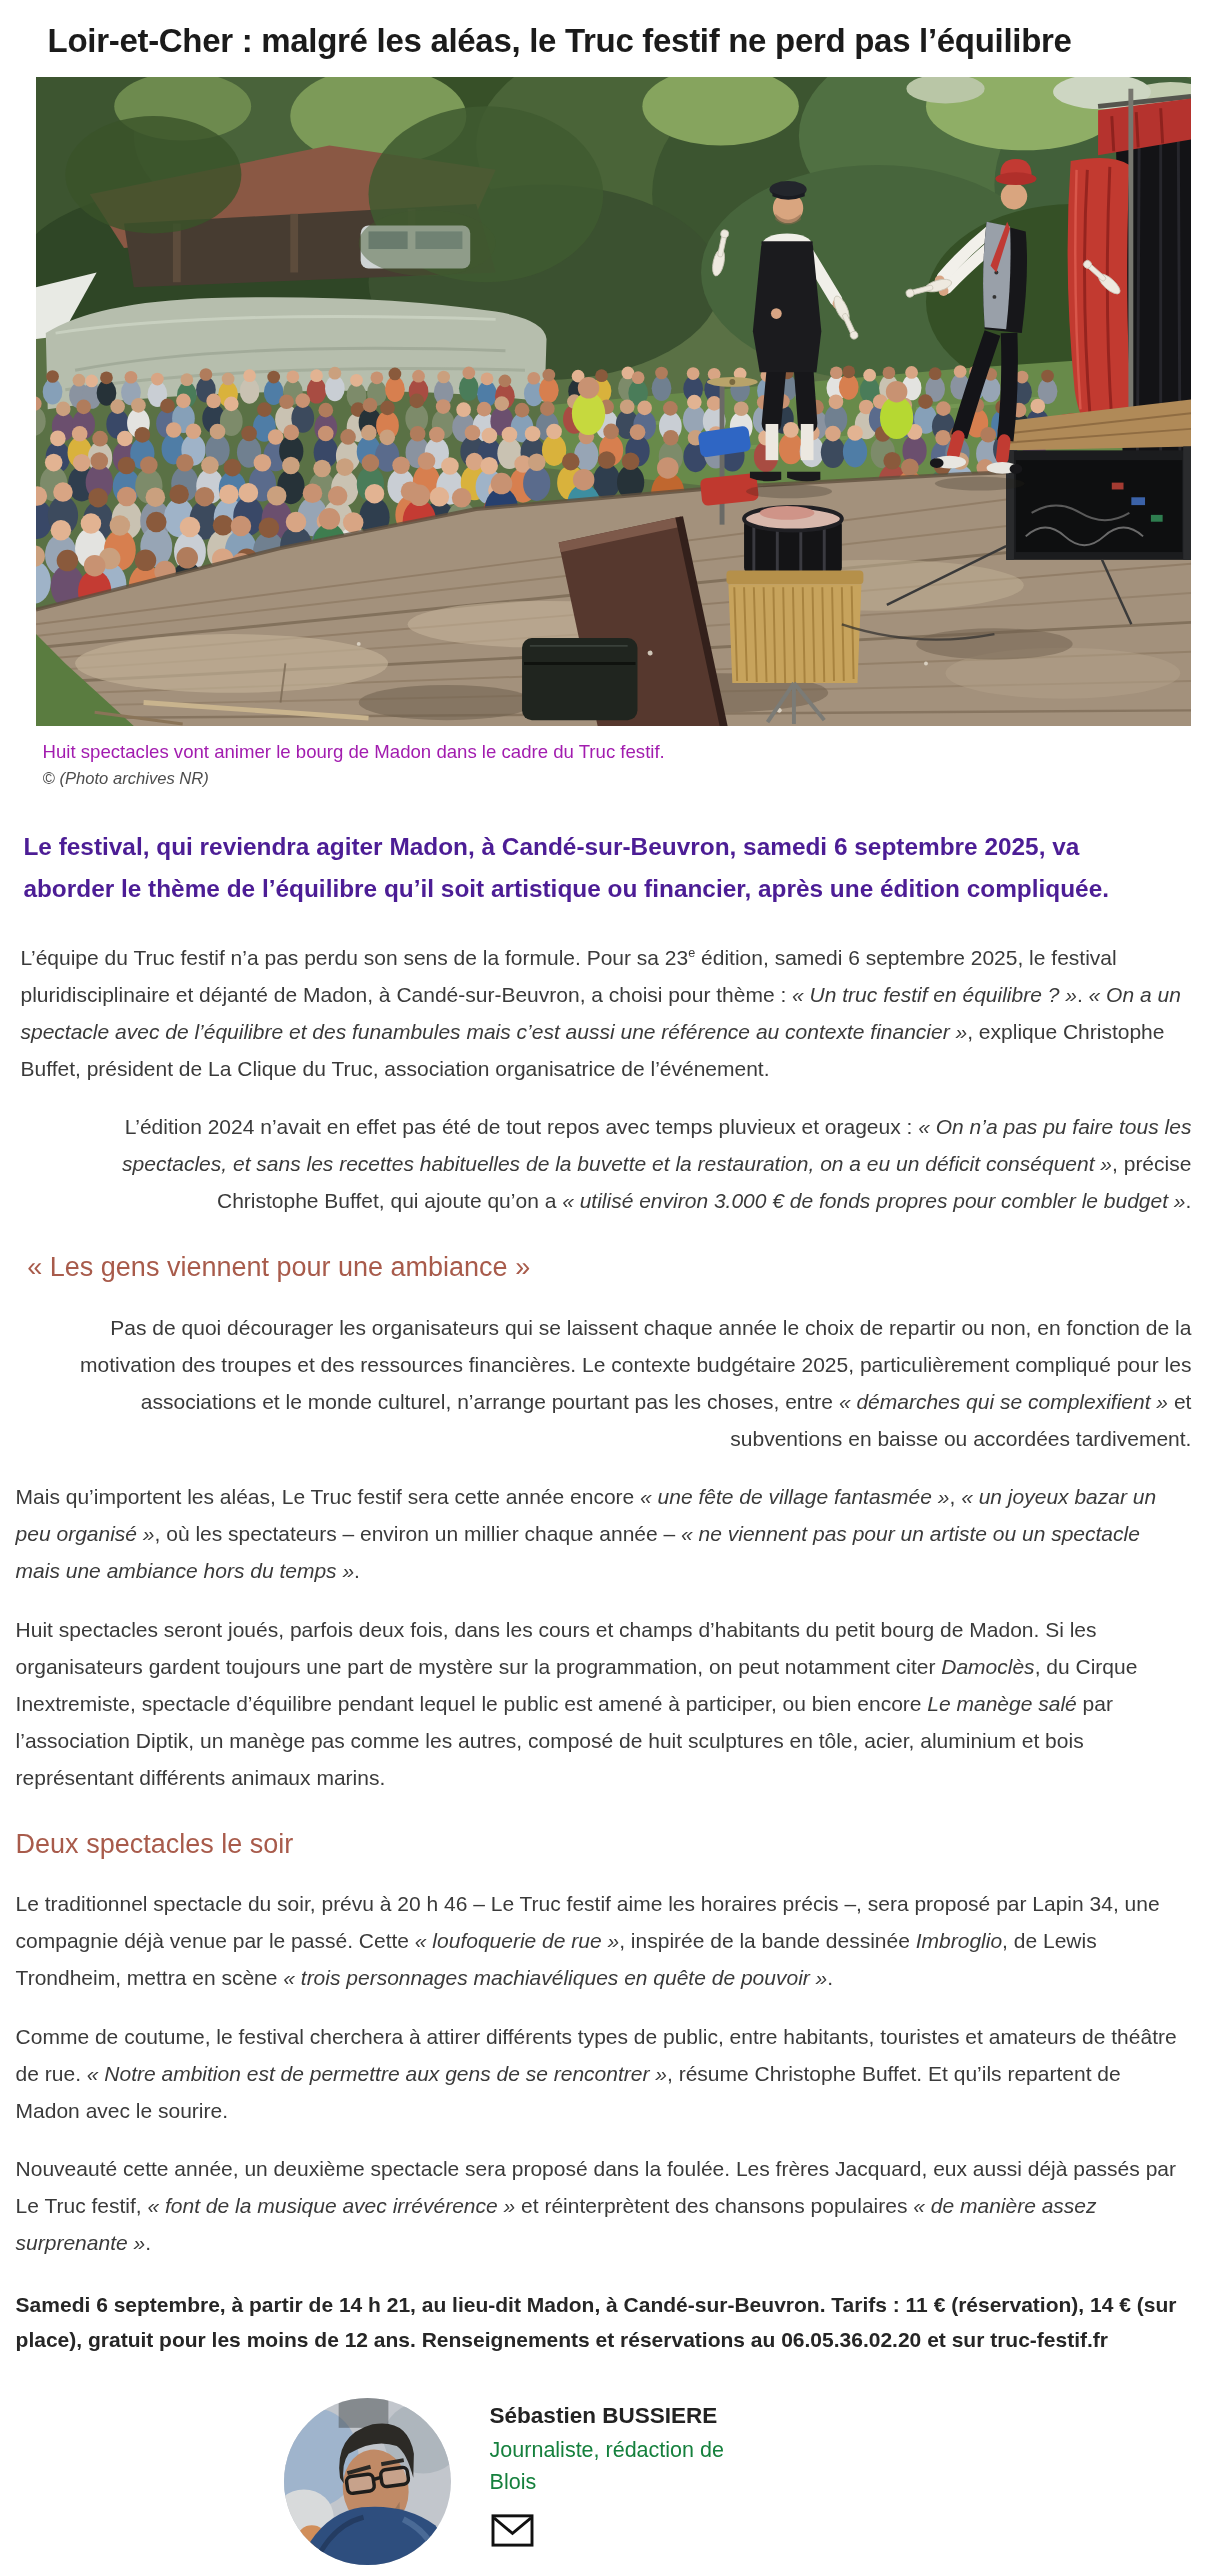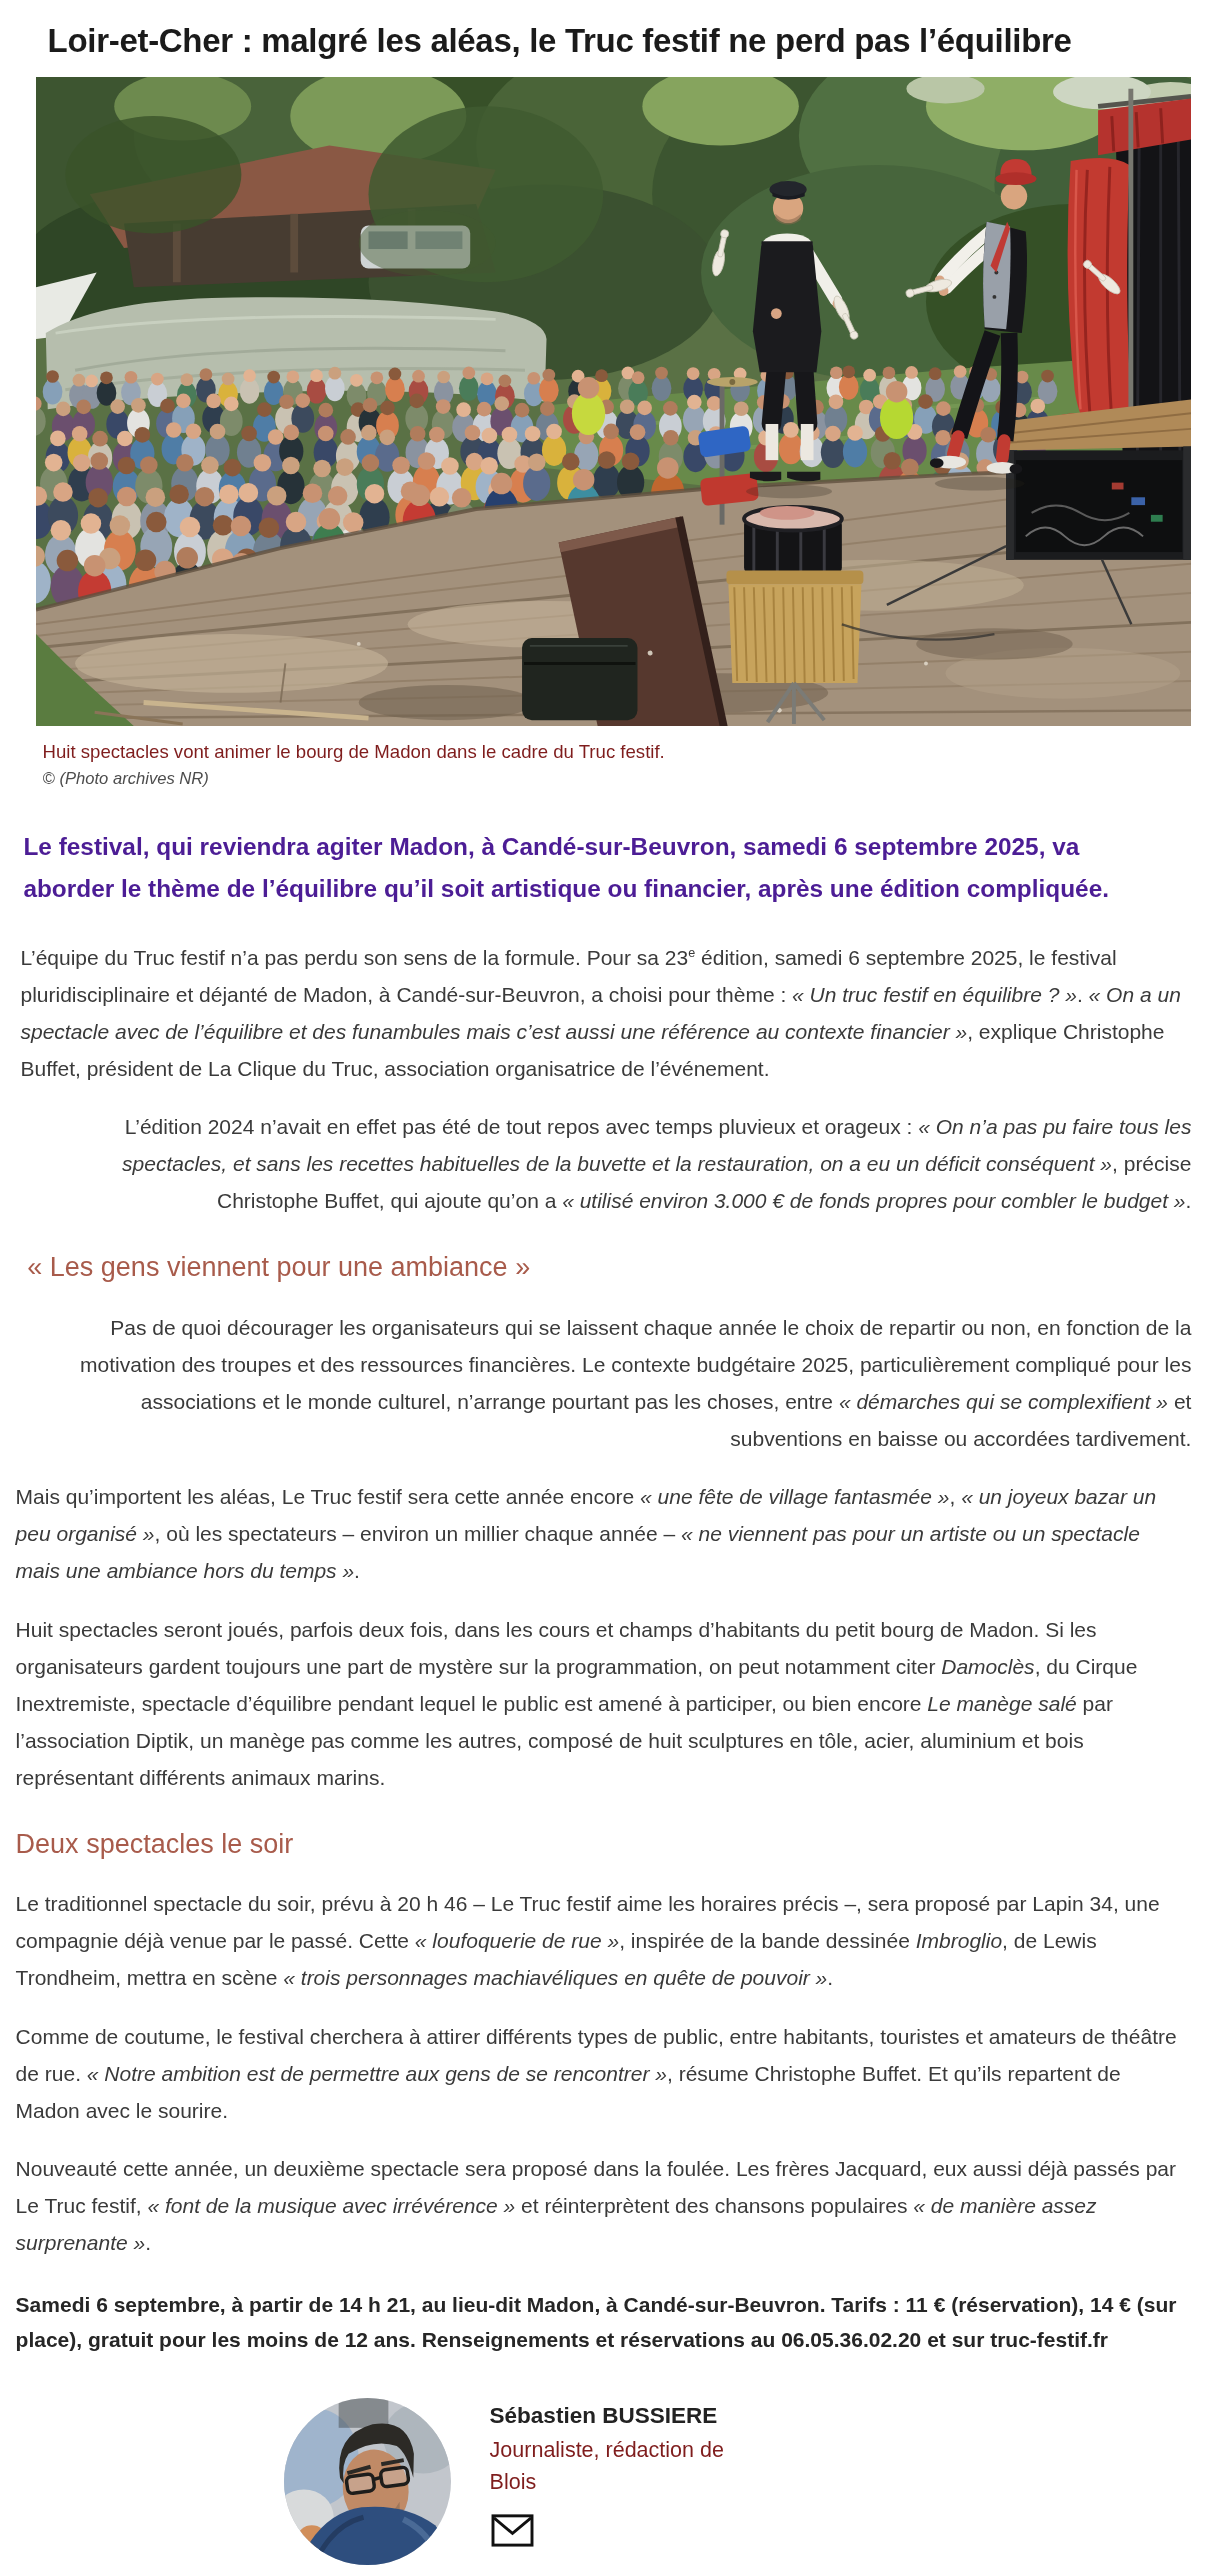--- a/index.html
+++ b/index.html
@@ -4,38 +4,38 @@
 <style>
   html,body{margin:0;padding:0;background:#ffffff;}
   body{width:1208px;font-family:"Liberation Sans","DejaVu Sans",sans-serif;color:#3a3a3a;}
   .page{padding:19.6px 16.6px 29px 15.6px;}
   .headline{font-size:33px;line-height:42px;font-weight:700;color:#1b1b1b;
     letter-spacing:-0.3px;margin:0 0 15.6px 32px;max-width:1056px;}
   figure{margin:0;}
   .photo-wrap{margin-left:20.5px;width:1155px;height:649px;overflow:hidden;background:#5a7145;}
   .photo-wrap svg{display:block;width:100%;height:100%;}
   figcaption{margin:12.7px 0 0 27px;}
-  .caption{font-size:18.6px;line-height:25.4px;color:#7f1d1d;}
+  .caption{font-size:18.6px;line-height:25.4px;color:#a21caf;}
   .credit{font-size:16.6px;line-height:23.5px;font-style:italic;color:#4c4c4c;margin-top:2.9px;}
   .lead{font-size:24.4px;line-height:42px;font-weight:700;color:#4c1d95;
     margin:35px 0 29px 7.8px;max-width:1134px;}
   .para{font-size:21px;line-height:37px;margin:0 0 21.5px 0;max-width:1164px;color:#3a3a3a;}
   .para em{font-style:italic;}
   .para sup{font-size:0.6em;vertical-align:super;line-height:0;}
   .ind1{margin-left:4.9px;}
   .ind2{margin-left:27px;text-align:right;}
   .crosshead{font-size:27px;line-height:35px;font-weight:400;color:#a85b4b;margin:31px 0 23.5px 0;}
   .crosshead.ind3{margin-left:11.7px;}
   .info{font-weight:700;color:#262626;line-height:35px;margin-top:25.4px;margin-bottom:0;}
   .byline{display:flex;align-items:flex-start;margin:41px 0 0 268px;gap:39px;}
   .avatar{width:167px;height:167px;border-radius:50%;overflow:hidden;flex:none;cursor:pointer;}
   .avatar svg{display:block;width:100%;height:100%;}
   .byline-text{padding-top:5.9px;}
   .author-name{font-size:22.5px;font-weight:700;color:#222222;cursor:pointer;}
-  .author-role{font-size:21.5px;line-height:32px;color:#7f1d1d;max-width:254px;margin-top:4.9px;}
+  .author-role{font-size:21.5px;line-height:32px;color:#15803d;max-width:254px;margin-top:4.9px;}
   .mail{display:inline-block;margin-top:11.7px;cursor:pointer;background:none;border:none;padding:0;}
 </style>
 </head>
 <body>
 
 <div class="page">
 
   <h1 class="headline">Loir-et-Cher : malgré les aléas, le Truc festif ne perd pas l’équilibre</h1>
 
   <figure>

